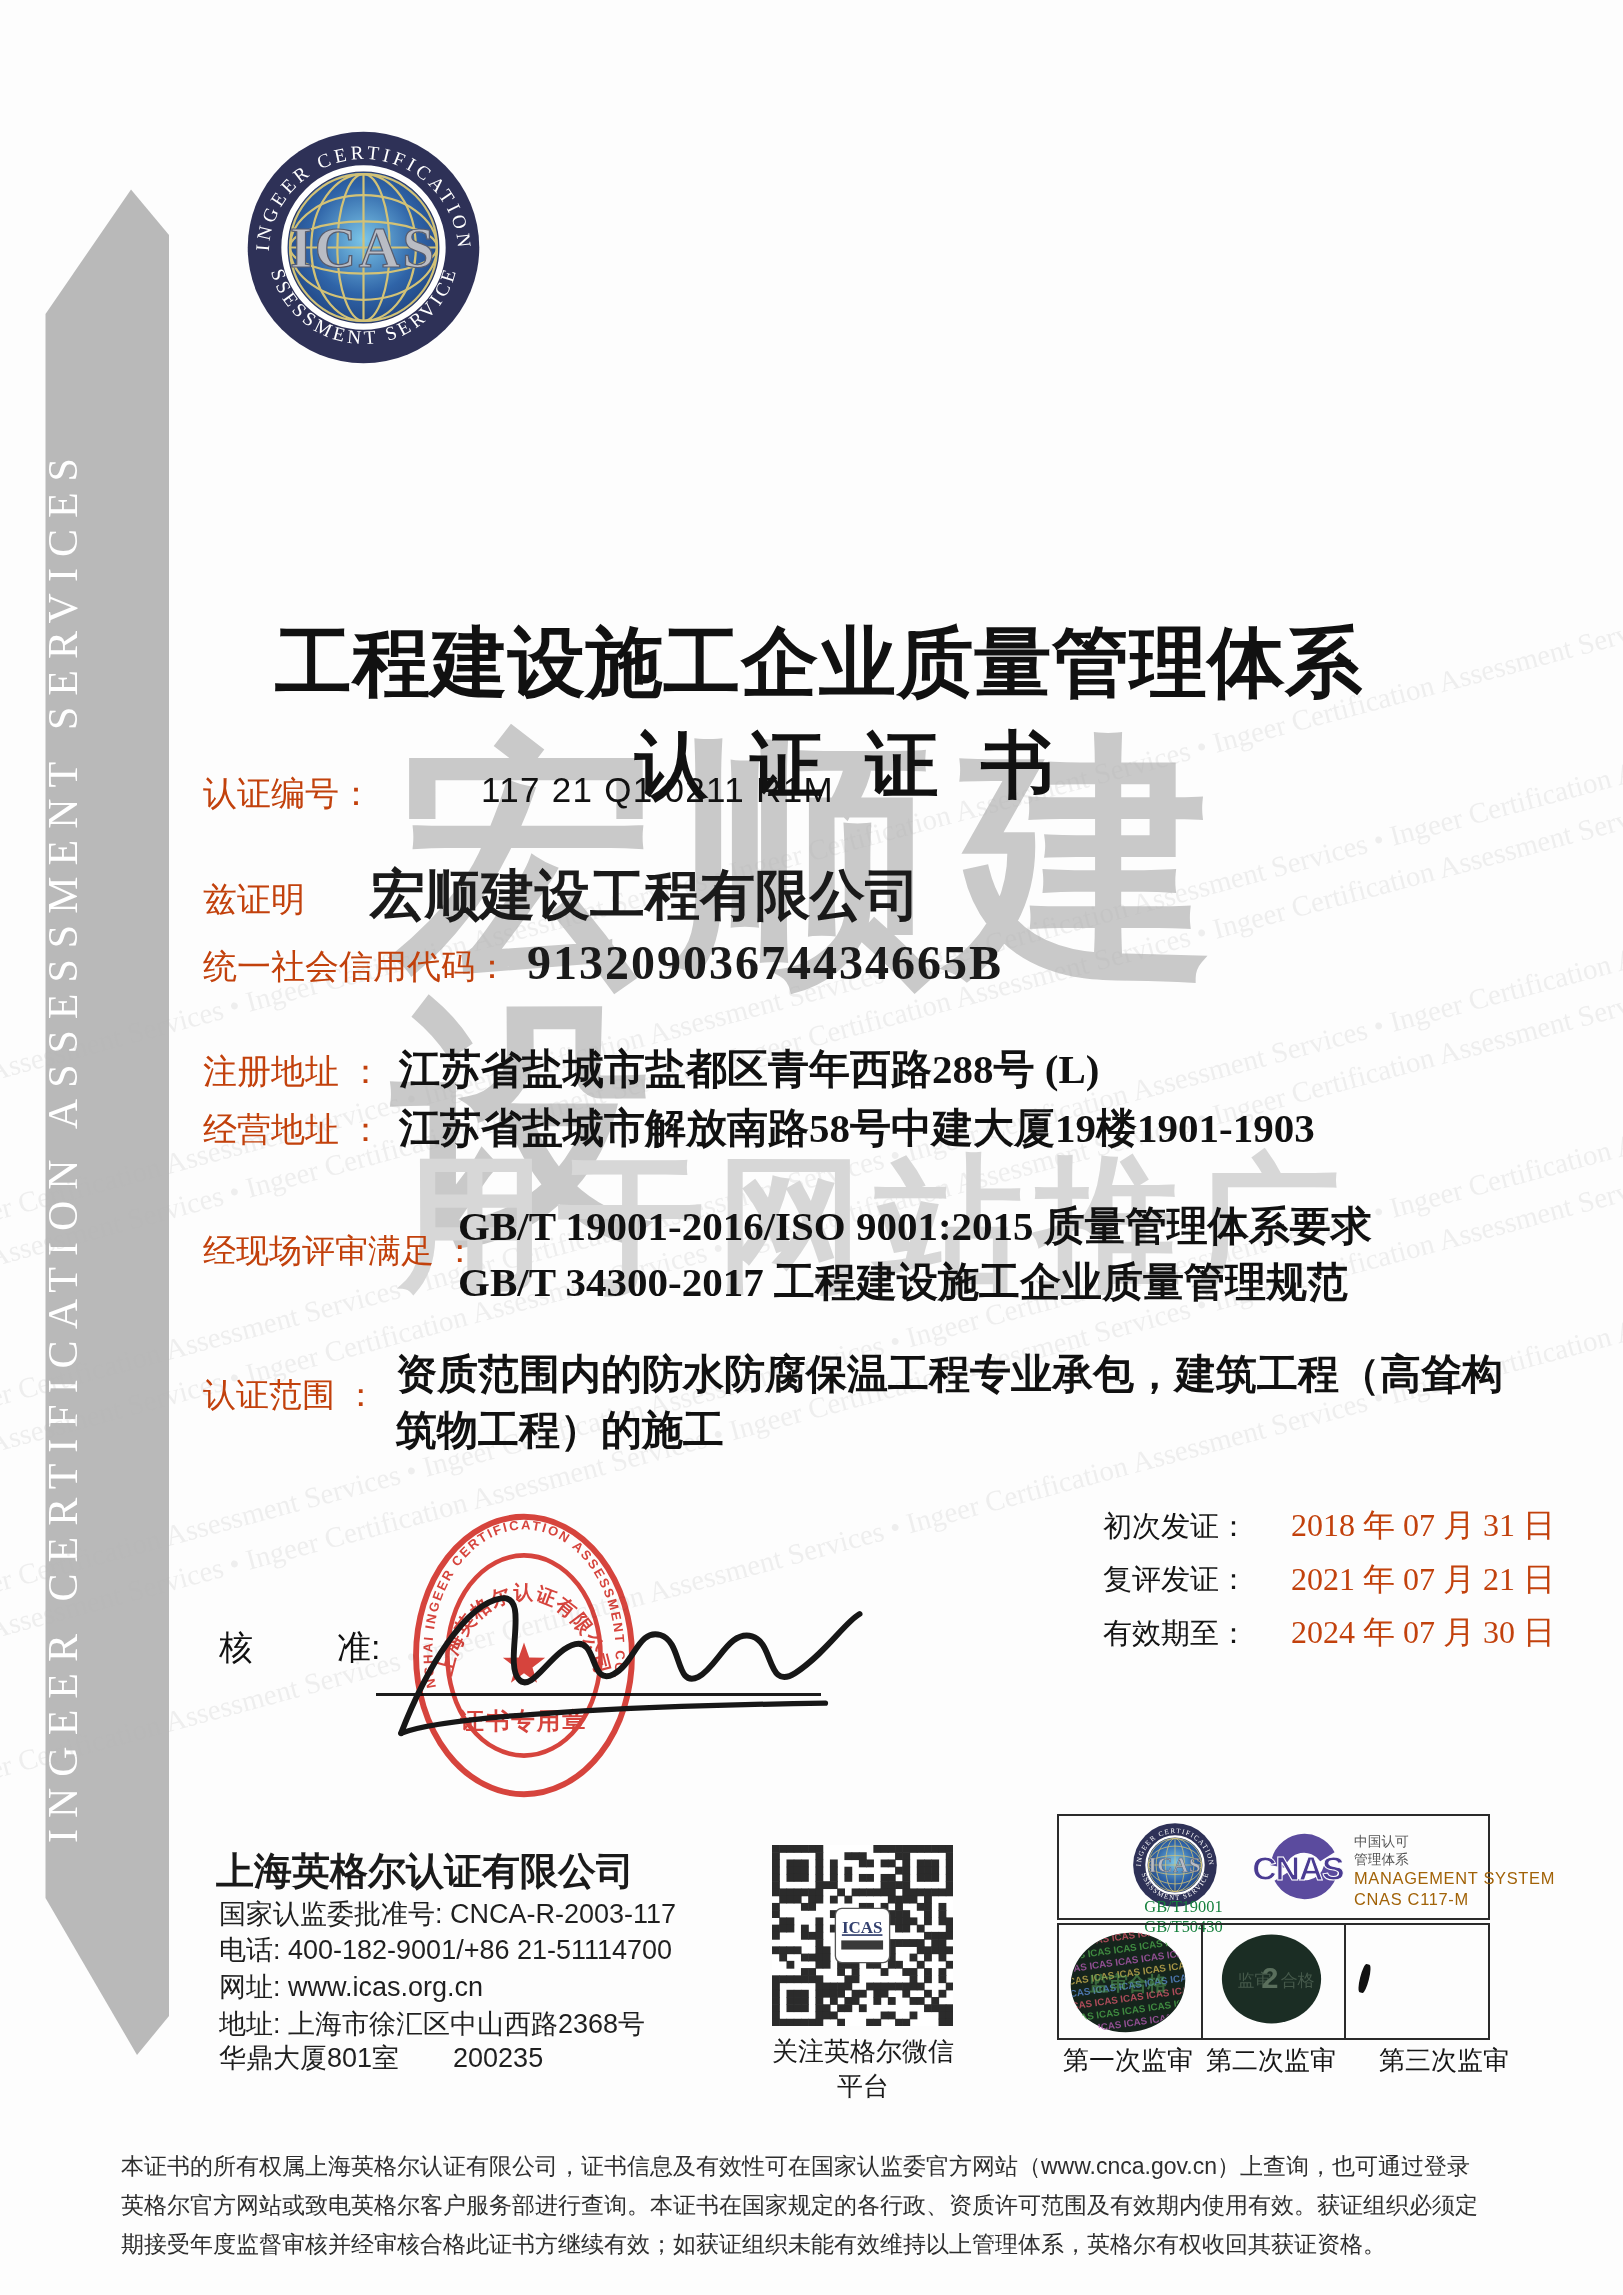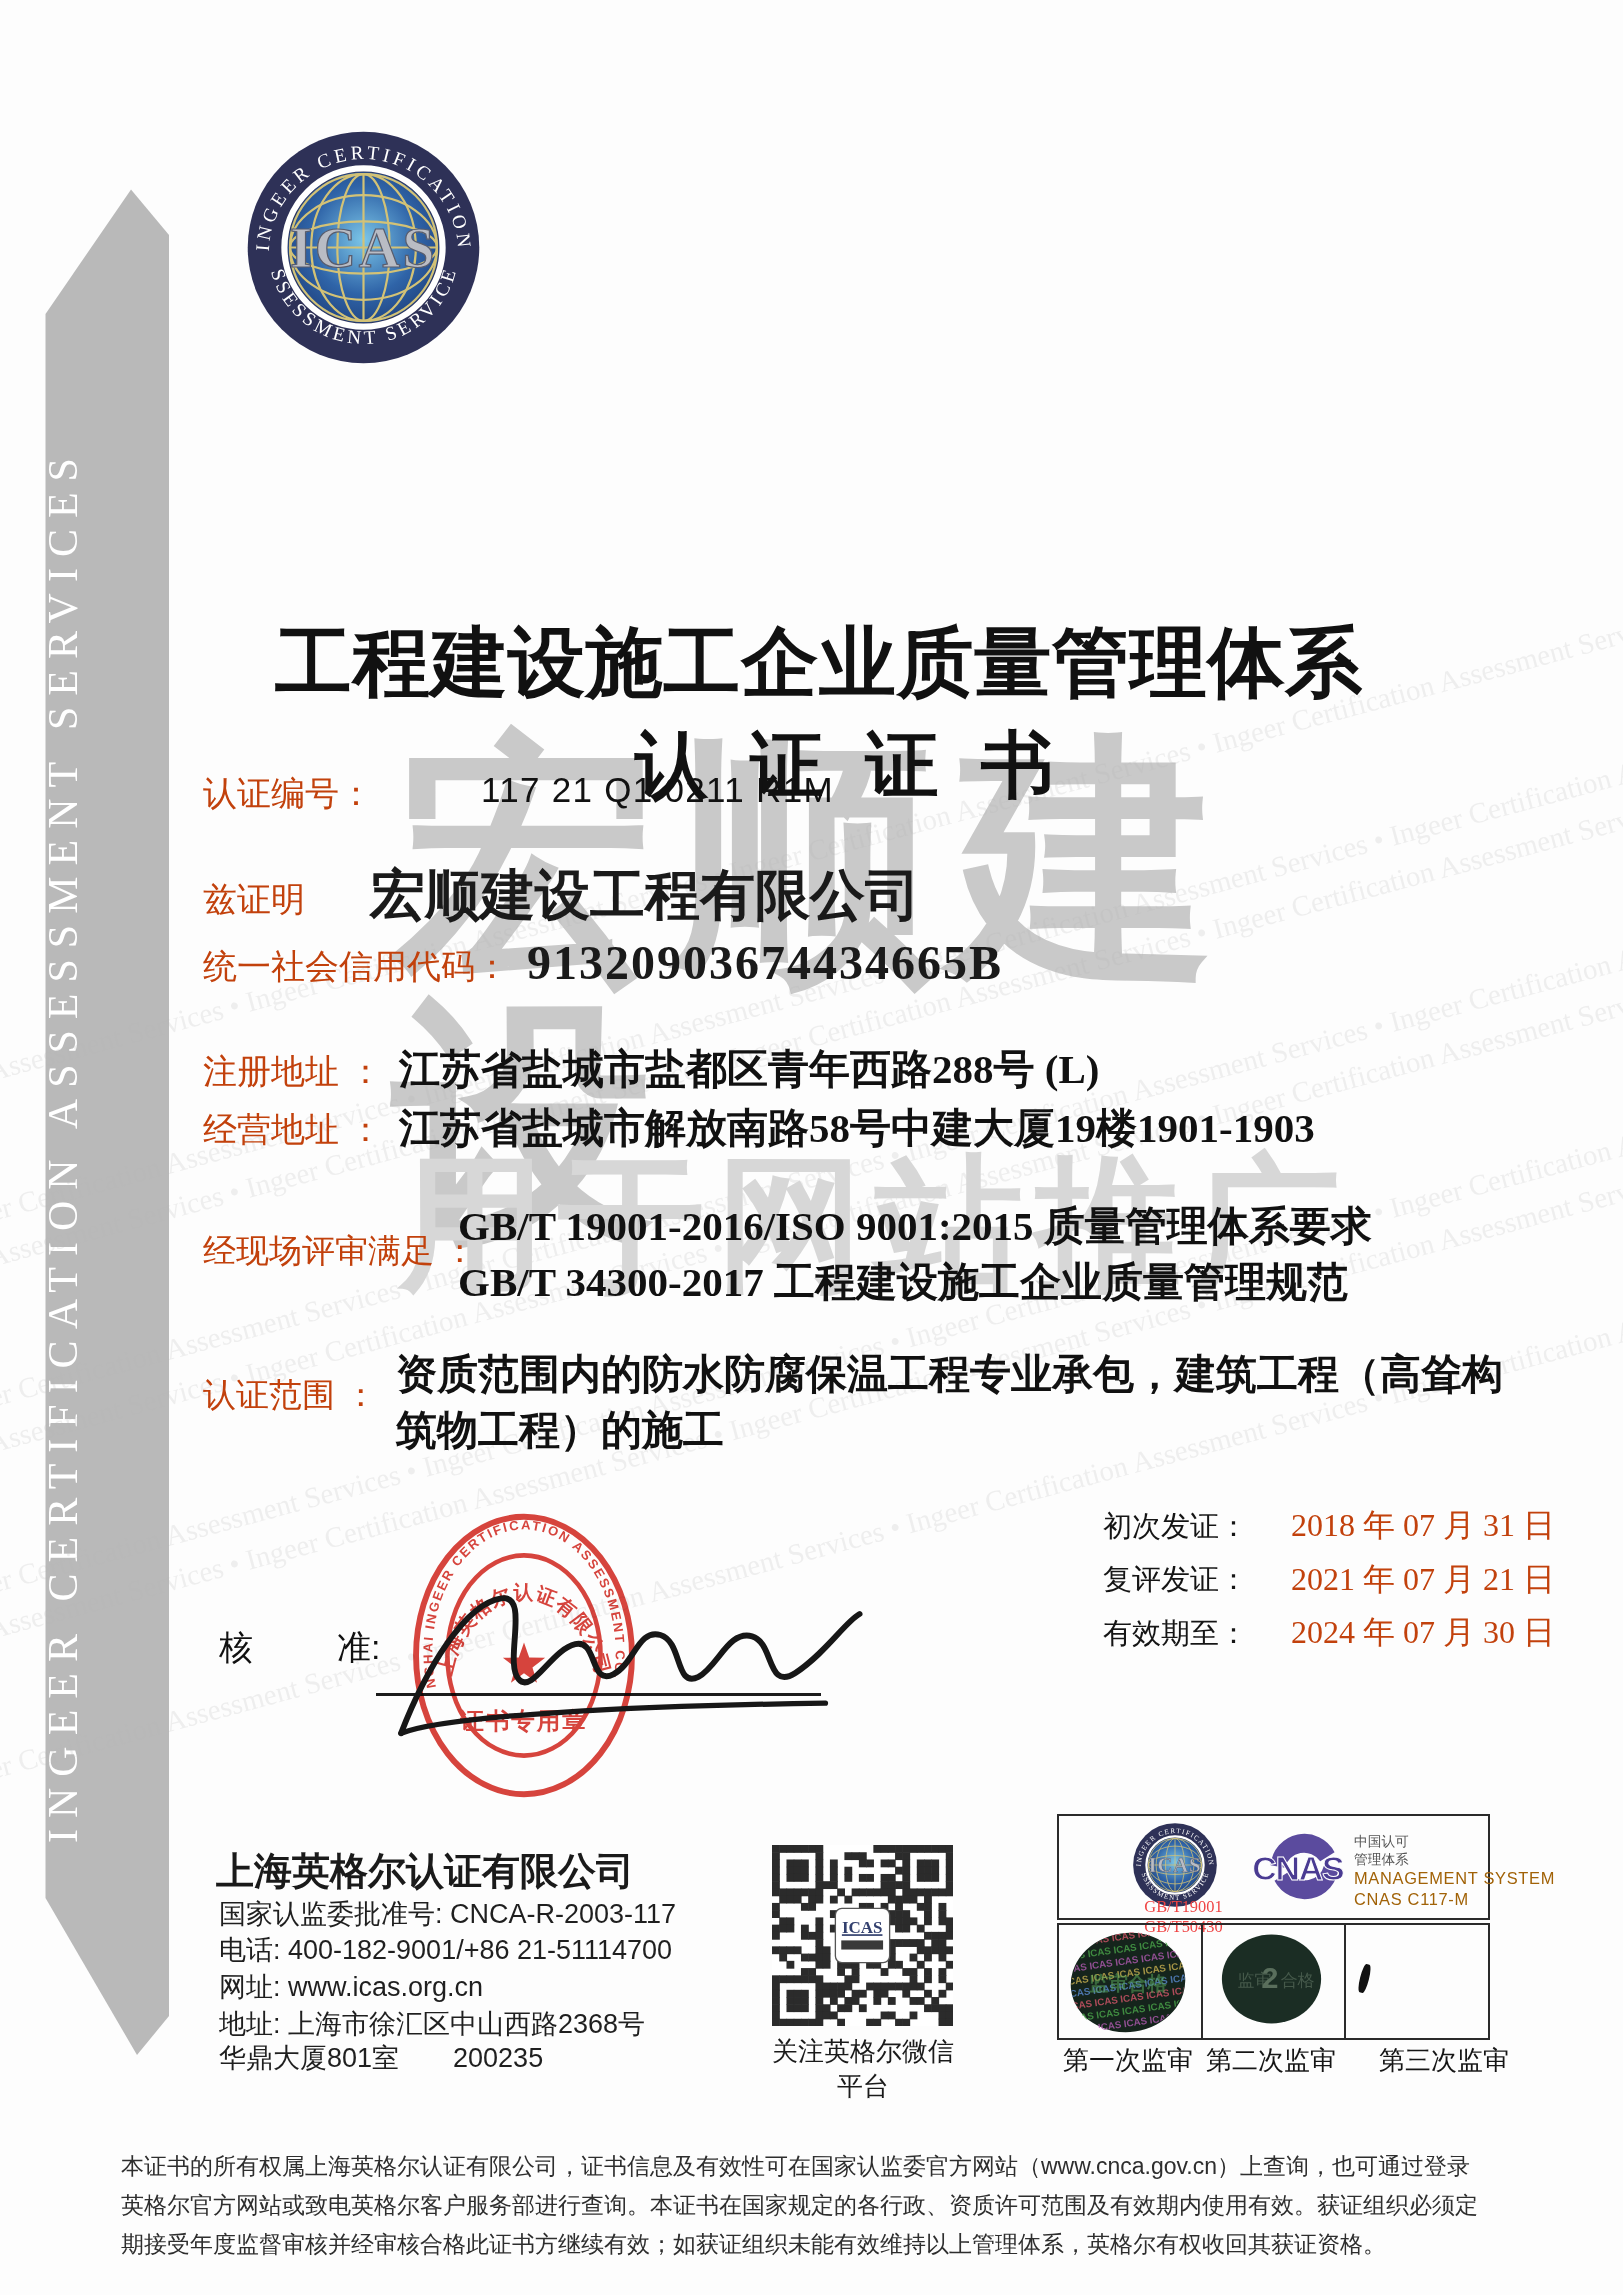--- a/index.html
+++ b/index.html
@@ -45,21 +45,21 @@
   .approve{position:absolute;font-size:34px;color:#111;}
   .sig-underline{position:absolute;left:376px;top:1693px;width:445px;height:2.6px;background:#1c1c1c;}
 
   .issuer-name{position:absolute;left:216px;top:1846px;font-size:38px;font-weight:700;white-space:nowrap;}
   .issuer-line{position:absolute;left:219px;font-size:27px;color:#1f1f1f;white-space:nowrap;}
 
   .qr-caption{position:absolute;left:765px;top:2034px;width:196px;text-align:center;font-size:26px;}
 
   .logos-box{position:absolute;left:1057px;top:1814px;width:429px;height:102px;border:2.6px solid #2a2a2a;}
   .gbt{position:absolute;left:1105px;top:1897px;width:157px;font-size:16.4px;text-align:center;
-       font-family:"Liberation Serif",serif;color:#ef4444;}
+       font-family:"Liberation Serif",serif;color:#15803d;}
   .cnas-cn{position:absolute;font-size:13.7px;color:#555;white-space:nowrap;}
   .cnas-en{position:absolute;font-size:16.4px;color:#a16207;white-space:nowrap;letter-spacing:0.7px;}
 
   .audit-table{position:absolute;left:1057px;top:1923px;width:429px;height:113px;border:2.6px solid #2a2a2a;
                display:flex;}
   .audit-cell{flex:1;border-right:2px solid #2a2a2a;position:relative;}
   .audit-cell:last-child{border-right:none;}
   .audit-label{position:absolute;top:2043px;width:144px;text-align:center;font-size:26px;color:#151515;white-space:nowrap;}
 
   .footer-line{position:absolute;left:121px;width:1440px;font-size:23px;color:#2e2e2e;white-space:nowrap;}

